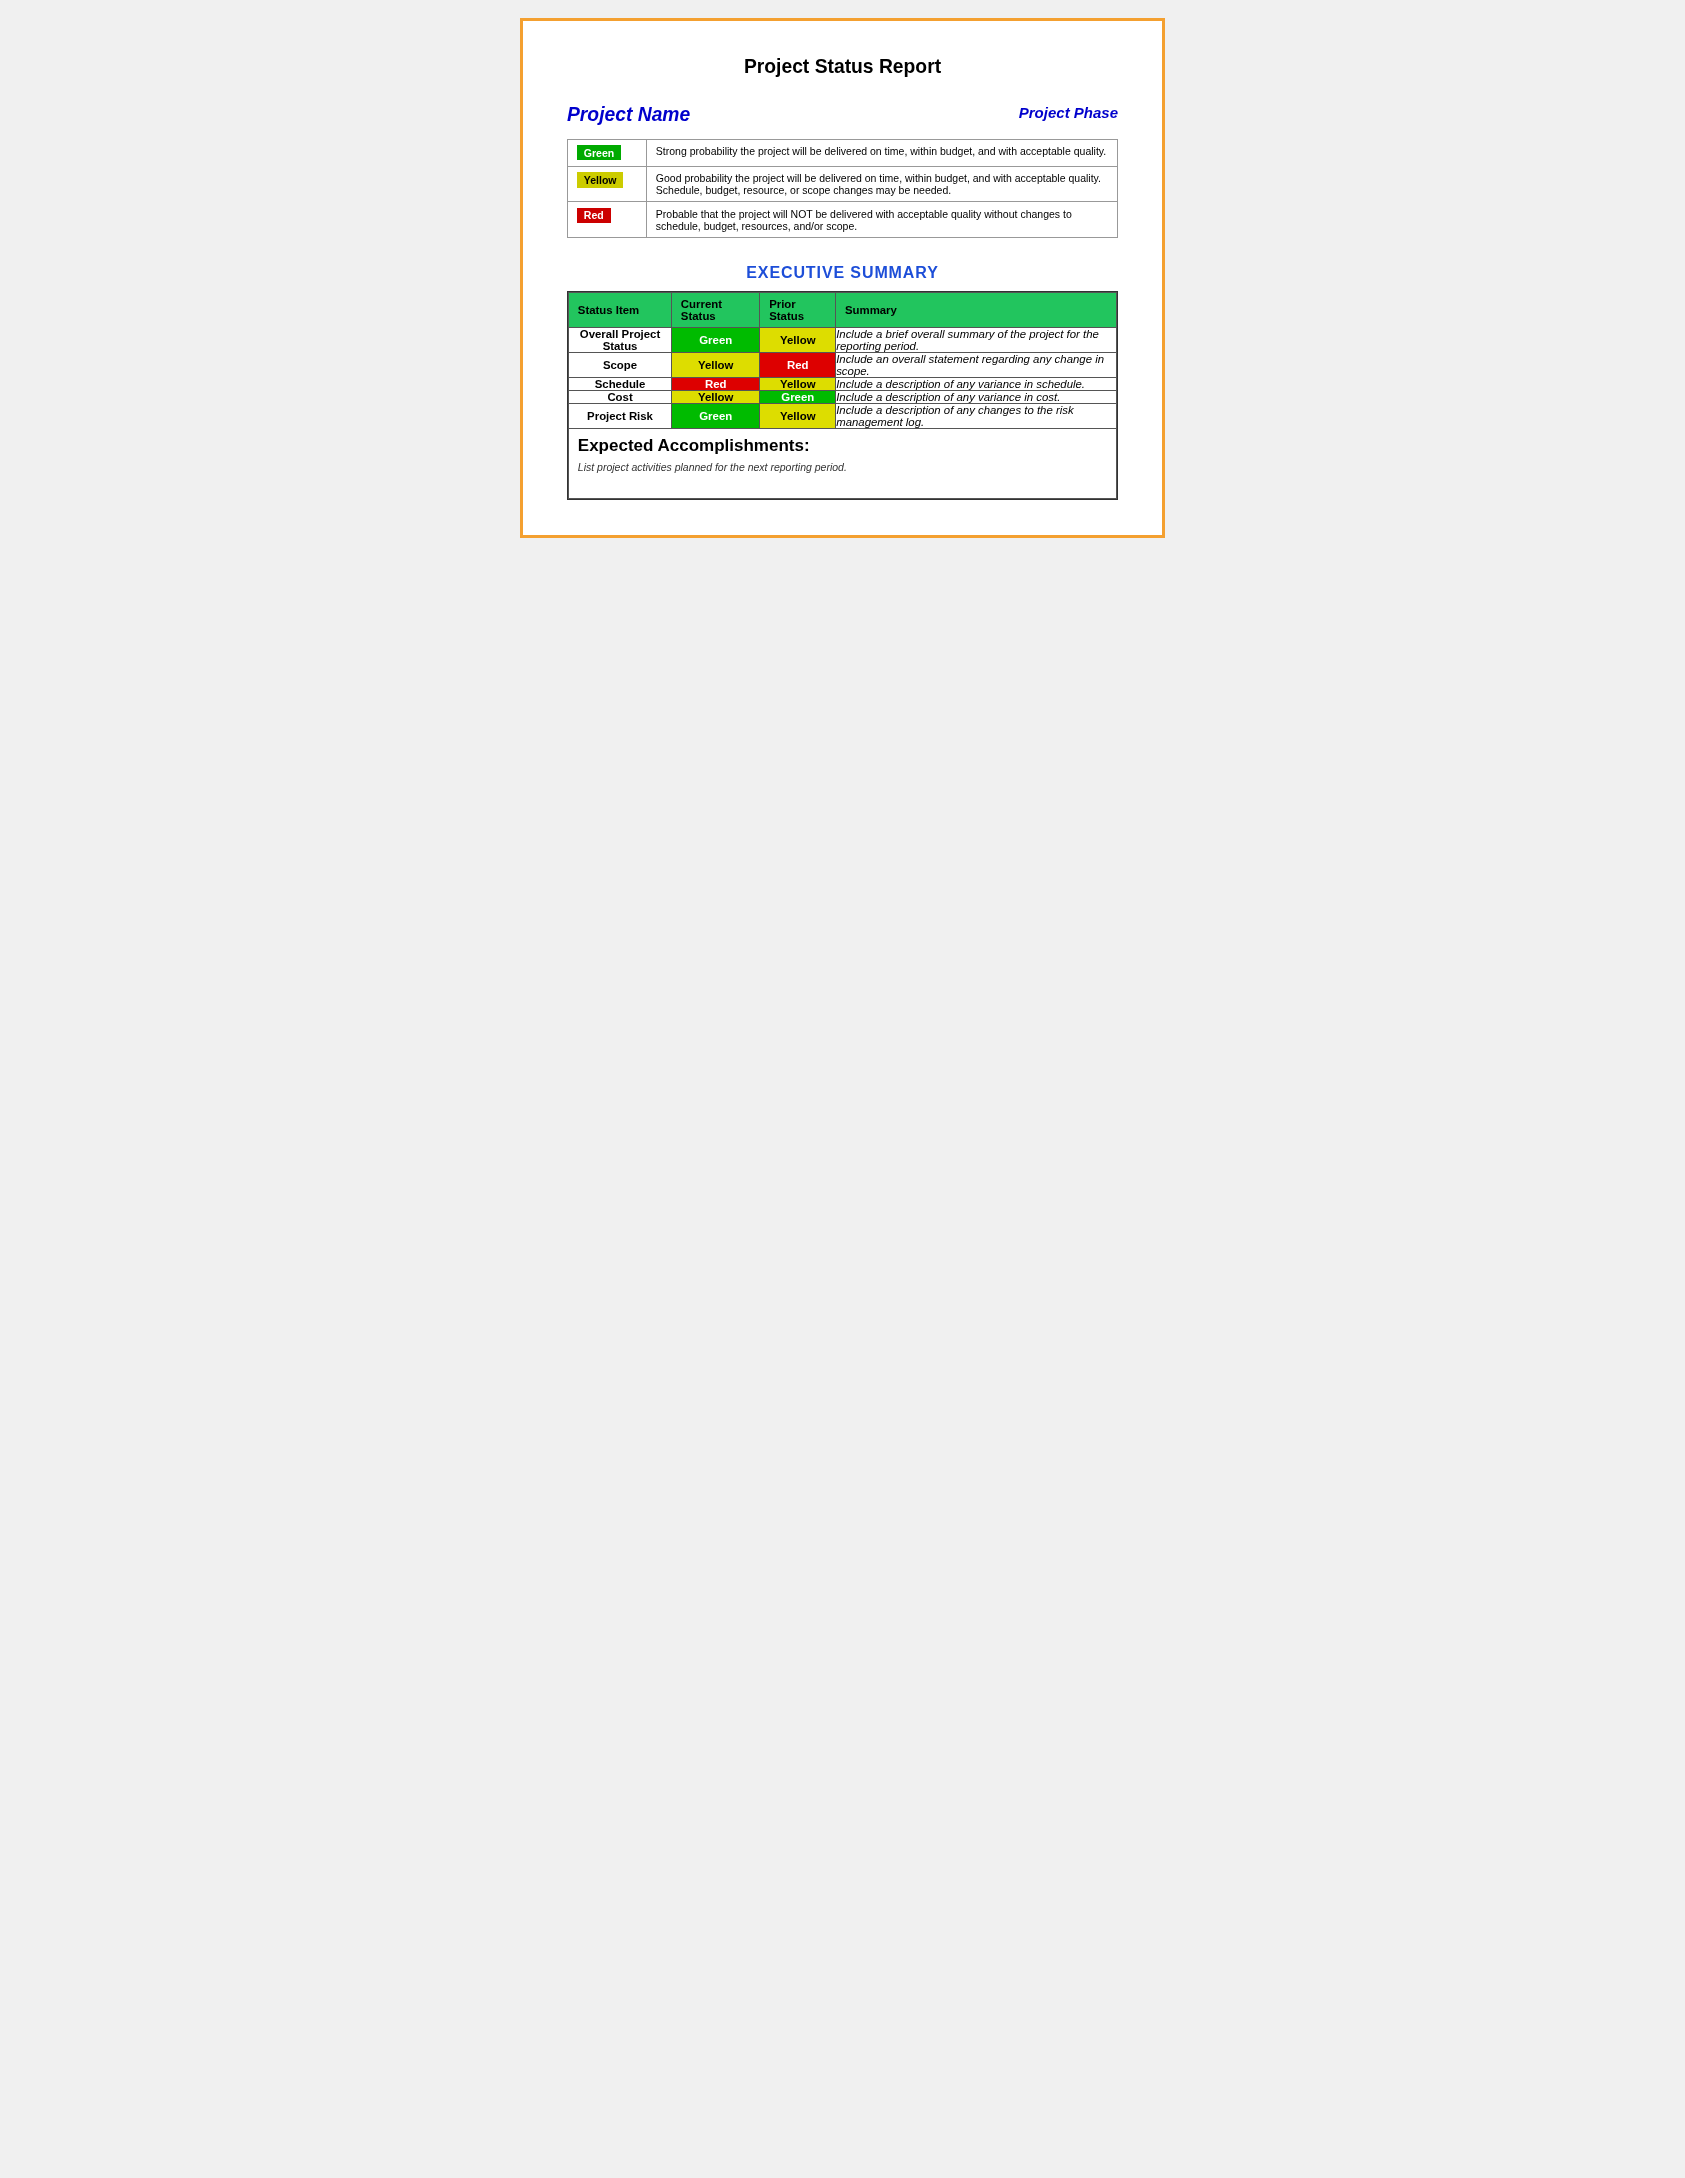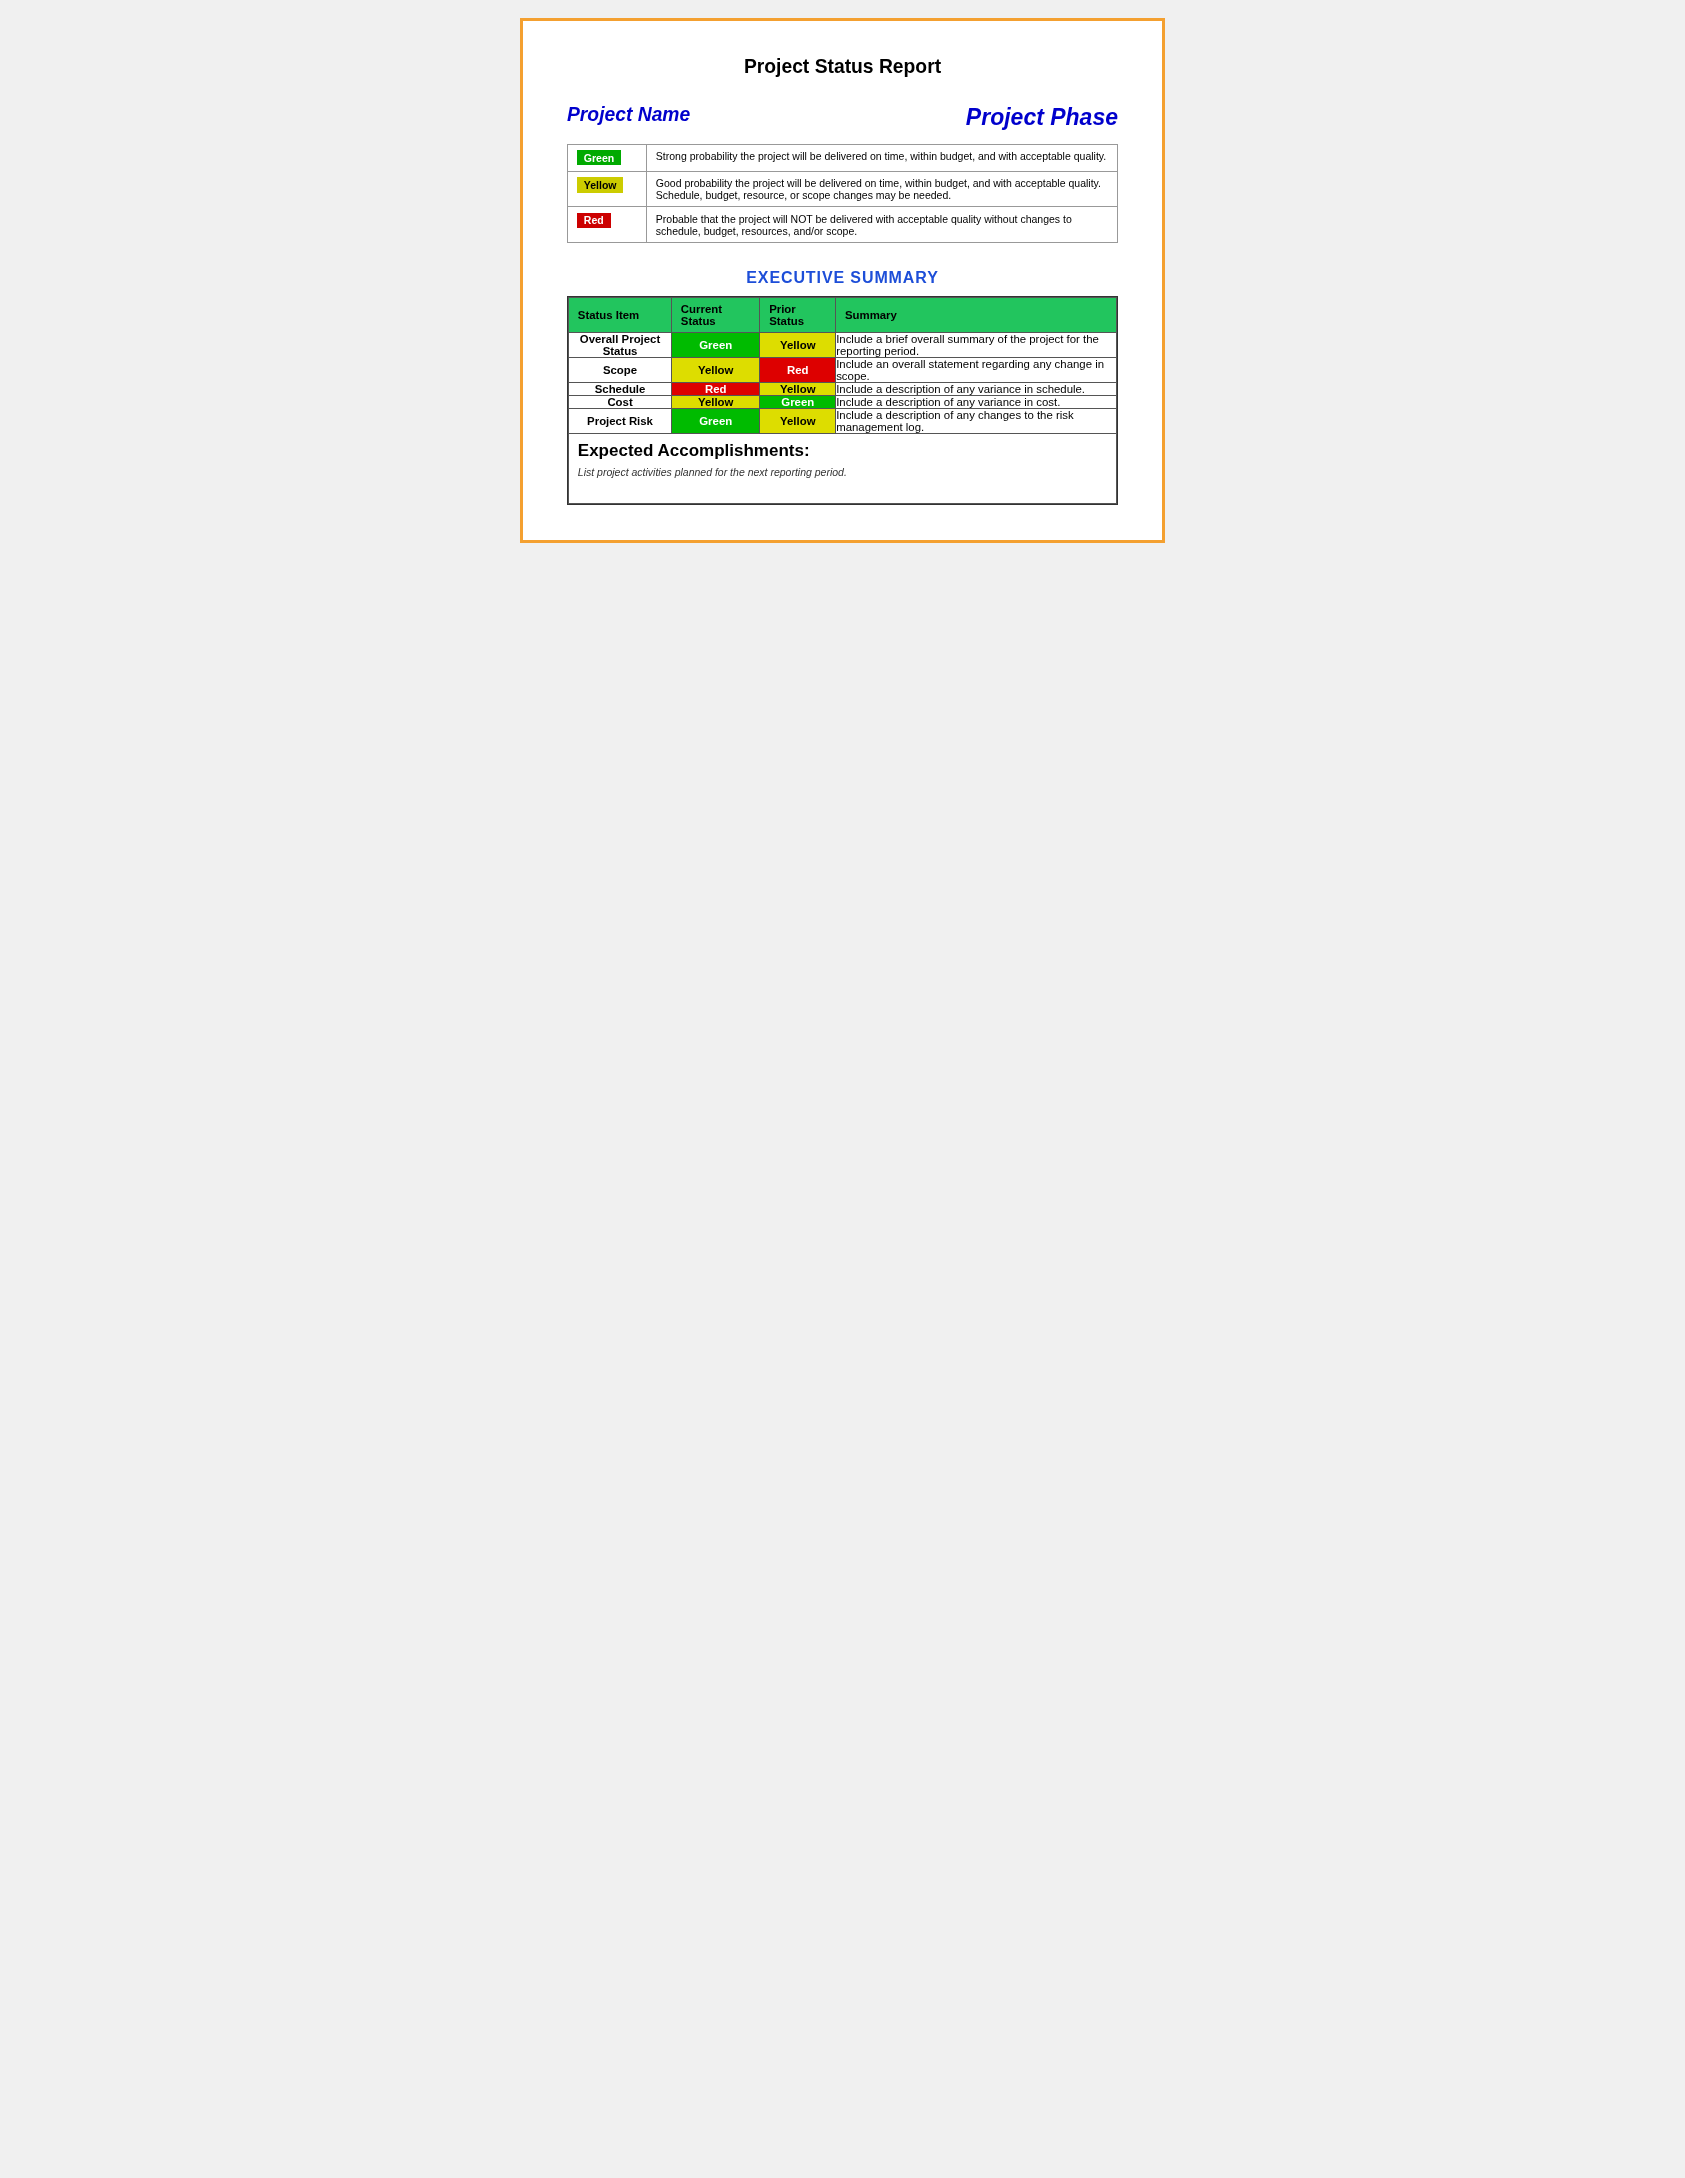--- a/index.html
+++ b/index.html
@@ -41,21 +41,21 @@
     }
 
     .project-name-label {
       font-size: 19.3px;
       font-weight: bold;
       font-style: italic;
       color: #0000CC;
     }
 
     .project-phase-label {
-      font-size: 23px;
+      font-size: 15px;
       font-weight: bold;
       font-style: italic;
       color: #0000CC;
     }
 
     .info-table {
       width: 100%;
       border-collapse: collapse;
       margin-bottom: 22px;
     }
@@ -208,20 +208,21 @@
 
     .inner-color-cell {
       padding: 12.3px 8.8px;
       text-align: center;
       font-weight: bold;
       font-size: 13px;
     }
 
     .inner-summary-cell {
       padding: 8.8px 10.5px;
+      font-style: italic;
       font-size: 10.5px;
       color: #000;
     }
   </style>
 </head>
 <body>
 
 <div class="page-container">
 
   <h1 class="page-title">Project Status Report</h1>

